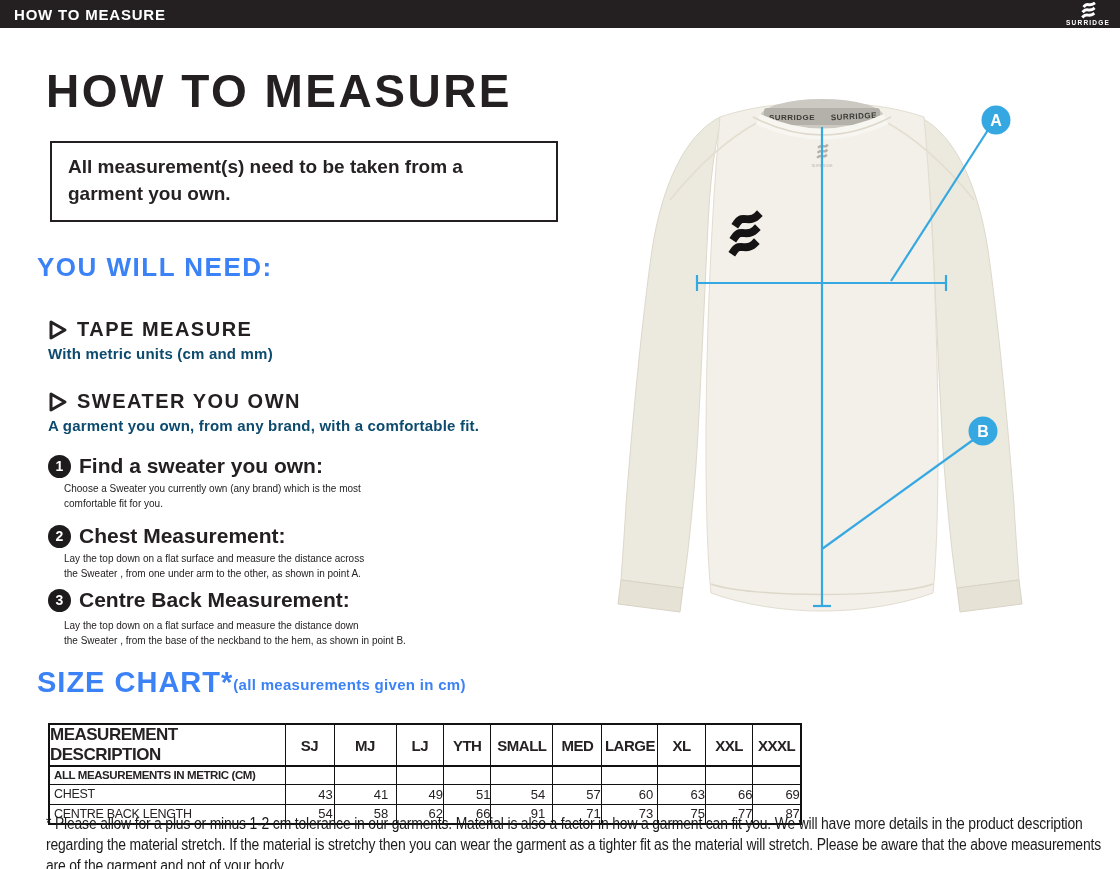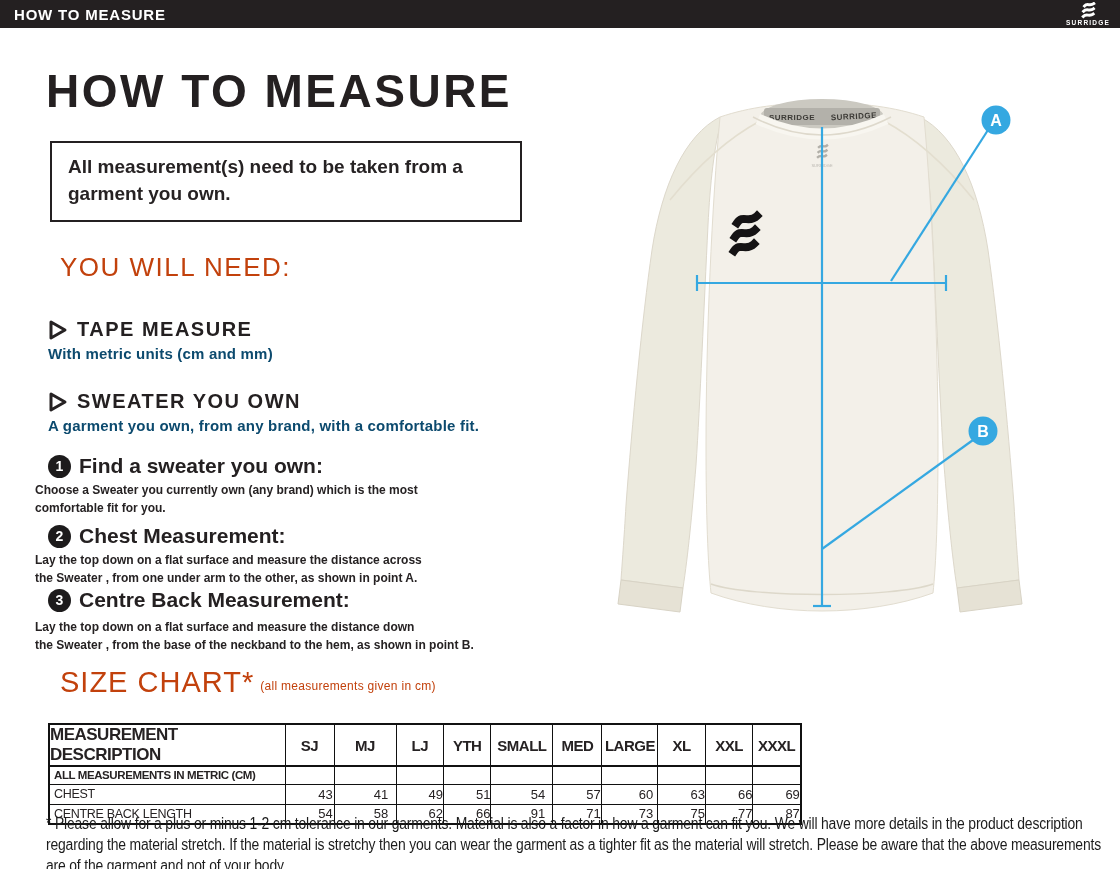--- a/index.html
+++ b/index.html
@@ -9,37 +9,37 @@
 
   
   .topbar { position:absolute; left:0; top:0; width:1120px; height:28px; background:#242021;
             display:flex; align-items:center; justify-content:space-between; padding:0 10px 0 14px; }
   .topbar-title { color:#fff; font-weight:bold; font-size:15px; letter-spacing:.8px; }
   .brand { display:flex; flex-direction:column; align-items:center; line-height:1; padding-top:1px; }
   .brand-name { color:#fff; font-size:6.5px; font-weight:bold; letter-spacing:1.2px; margin-top:1px; }
 
   
   .h1 { position:absolute; left:46px; top:64px; font-size:46px; font-weight:bold; letter-spacing:2.5px; color:#242021; }
-  .note-box { position:absolute; left:50px; top:141px; width:472px; border:2.5px solid #242021;
+  .note-box { position:absolute; left:50px; top:141px; width:508px; border:2.5px solid #242021;
               padding:11px 14px 12px 16px; font-size:19px; font-weight:bold; line-height:1.42; white-space:pre-line; }
-  .h2 { position:absolute; left:60px; font-size:26px; font-weight:normal; letter-spacing:1.5px; color:#c2410c; }
+  .h2 { position:absolute; left:37px; font-size:26px; font-weight:bold; letter-spacing:1.5px; color:#3b82f6; }
   .ywn { top:252px; }
   .szc { top:666px; letter-spacing:1px; font-size:29px; }
-  .szc .sub { font-size:12px; letter-spacing:.3px; vertical-align:2px; margin-left:6px; }
+  .szc .sub { font-size:15px; letter-spacing:.3px; vertical-align:2px; }
 
   .need-item { position:absolute; left:48px; }
   .need-row { display:flex; align-items:center; gap:9px; }
   .need-title { font-size:20px; font-weight:bold; letter-spacing:1.5px; color:#242021; }
   .need-desc { font-size:15px; font-weight:bold; letter-spacing:.2px; margin-top:4px; color:#0c4a6e; }
 
   .step-head { position:absolute; left:48px; display:flex; align-items:center; gap:8px; }
   .step-num { width:23px; height:23px; border-radius:50%; background:#1d1b1c; color:#fff; flex:0 0 auto;
               display:flex; align-items:center; justify-content:center; font-size:14px; font-weight:bold; }
   .step-title { font-size:21px; font-weight:bold; color:#242021; }
-  .step-body { position:absolute; left:35px; font-size:12px; font-weight:bold; line-height:1.5;
+  .step-body { position:absolute; left:64px; font-size:10px; font-weight:normal; line-height:1.5;
                white-space:pre-line; color:#262223; }
 
   
   .size-table { position:absolute; left:48px; top:723px; border-collapse:collapse; table-layout:fixed;
                 border:2px solid #111; background:#fff; }
   .size-table th, .size-table td { border:1px solid #111; overflow:hidden; }
   .size-table th { font-size:15px; font-weight:bold; letter-spacing:-0.5px; height:26px; text-align:center; }
   .size-table th.lbl { text-align:left; font-size:17px; }
   .size-table td { font-size:13px; text-align:center; height:20px;padding-left:32px; }
   .size-table td.lbl { text-align:left; padding-left:4px; font-size:12.5px; letter-spacing:-0.3px; }

